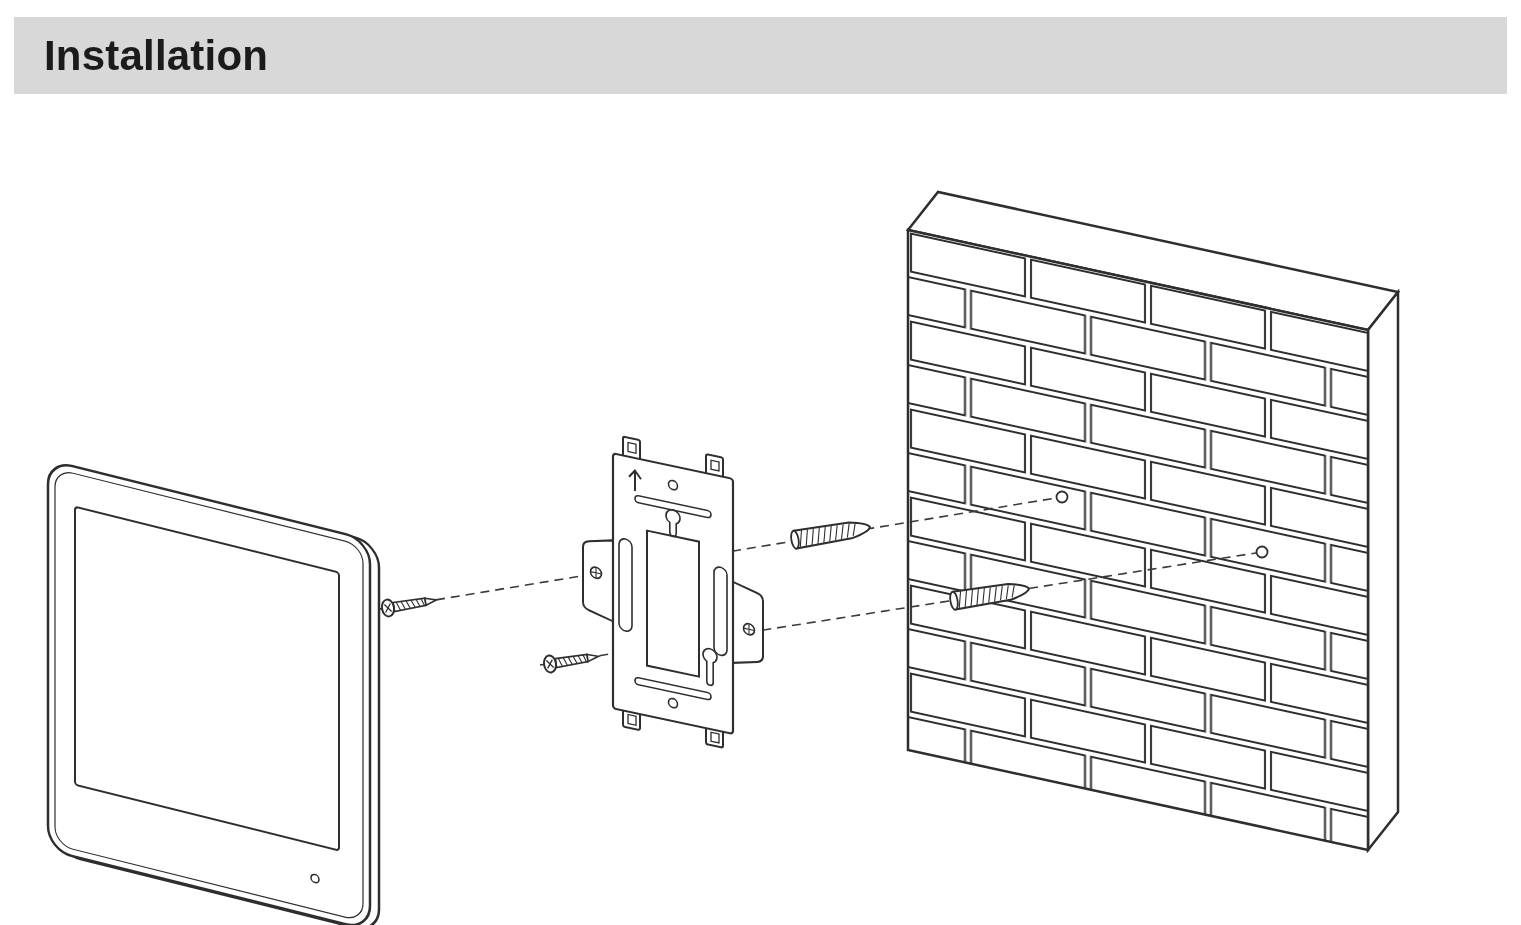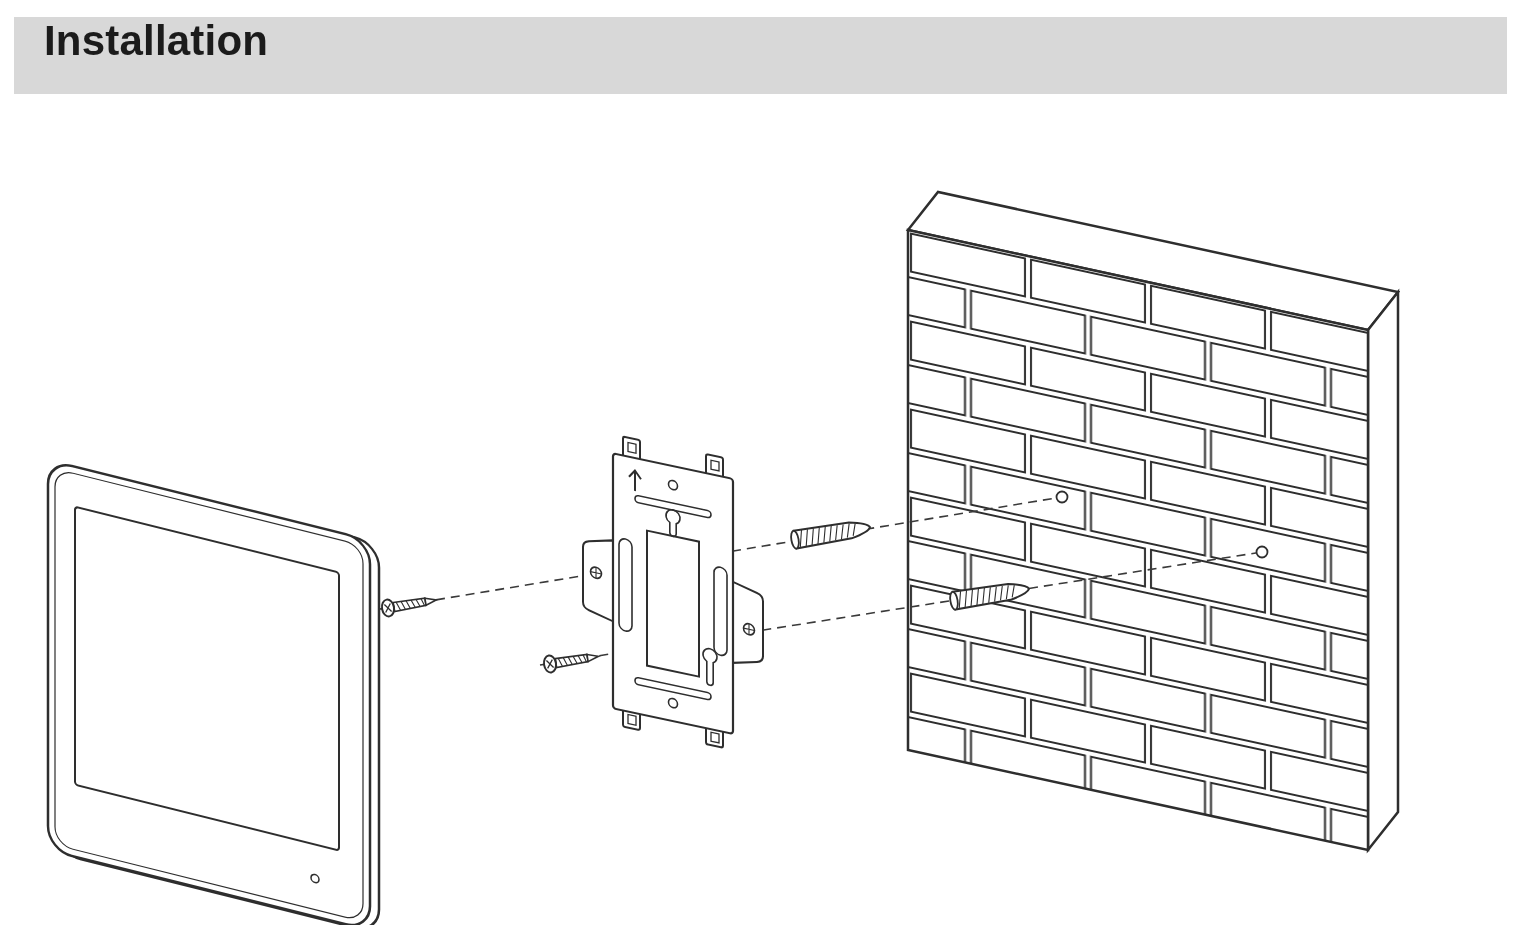--- a/index.html
+++ b/index.html
@@ -18,20 +18,21 @@
     background: #ffffff;
   }
   .header-bar {
     position: absolute;
     left: 14px;
     top: 17px;
     width: 1493px;
     height: 77px;
     background: #d8d8d8;
     display: flex;
+    align-items: center;
     box-sizing: border-box;
     padding-left: 30px;
   }
   .header-bar .title {
     font-size: 42px;
     font-weight: 700;
     color: #1b1b1b;
     letter-spacing: 0.2px;
   }
   svg.diagram {

